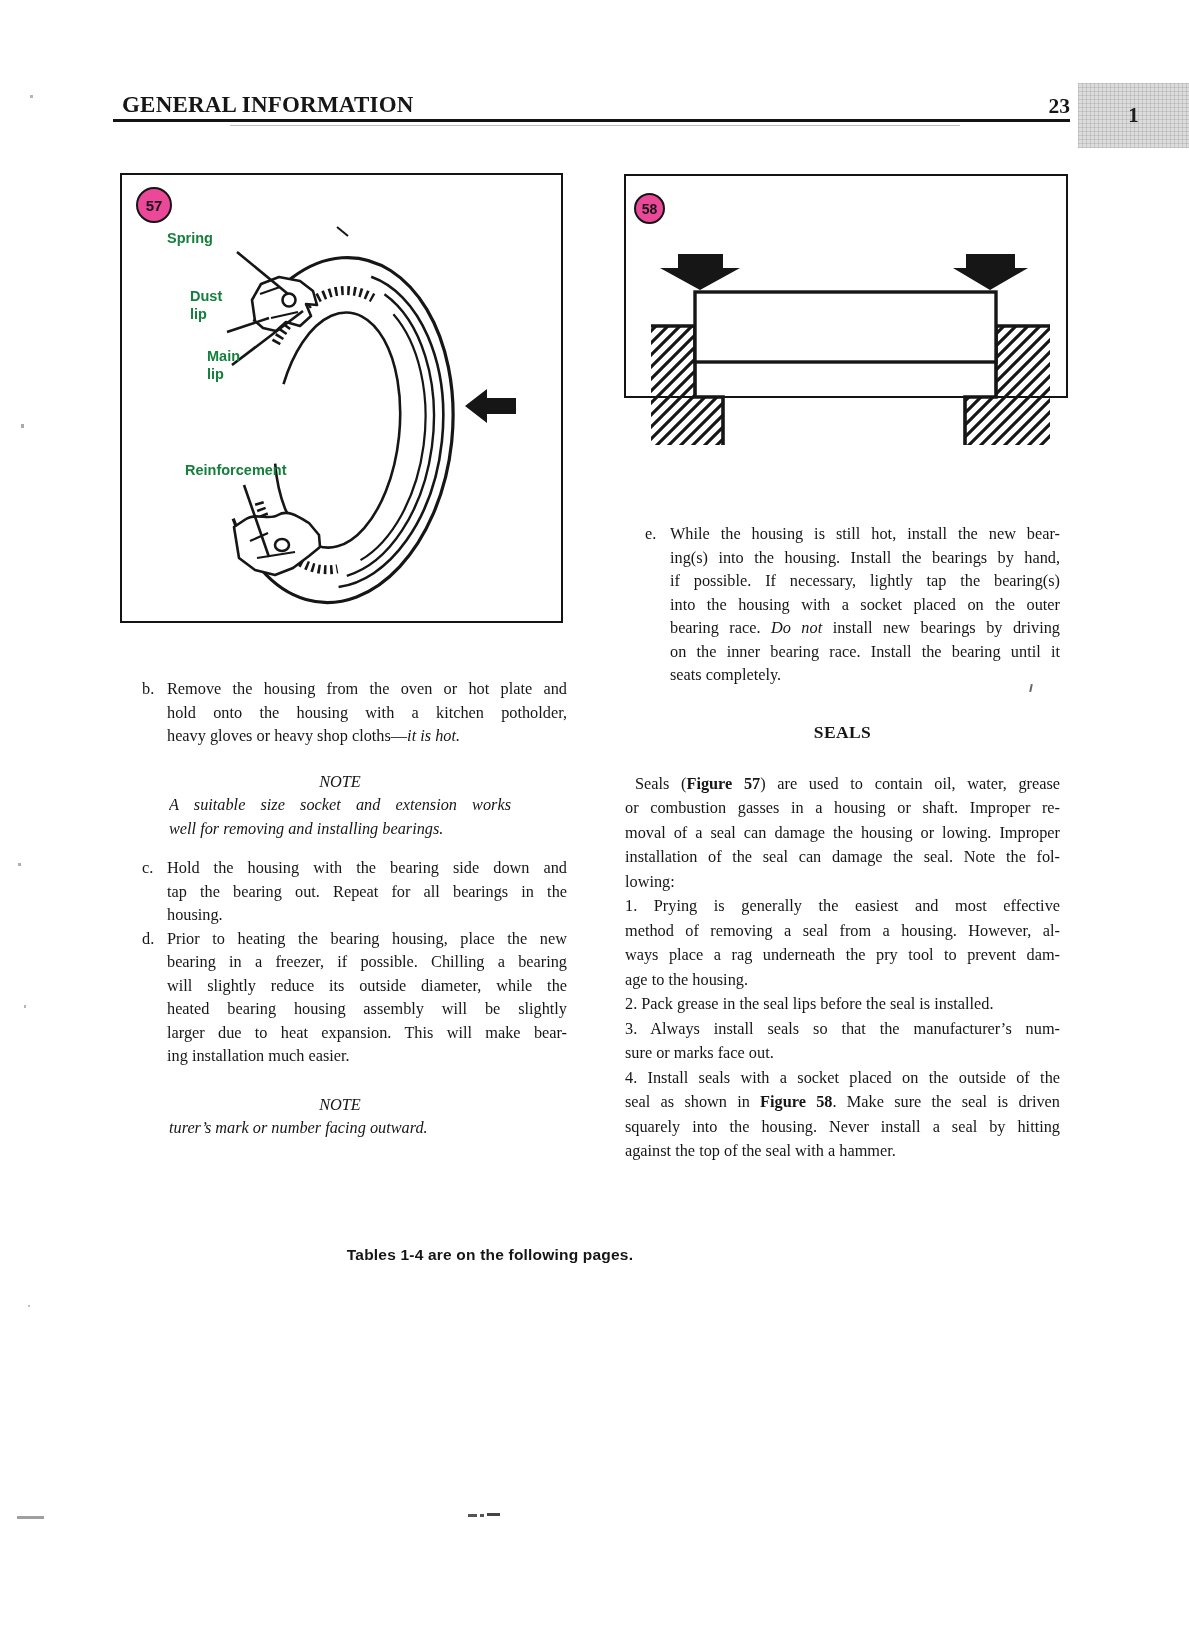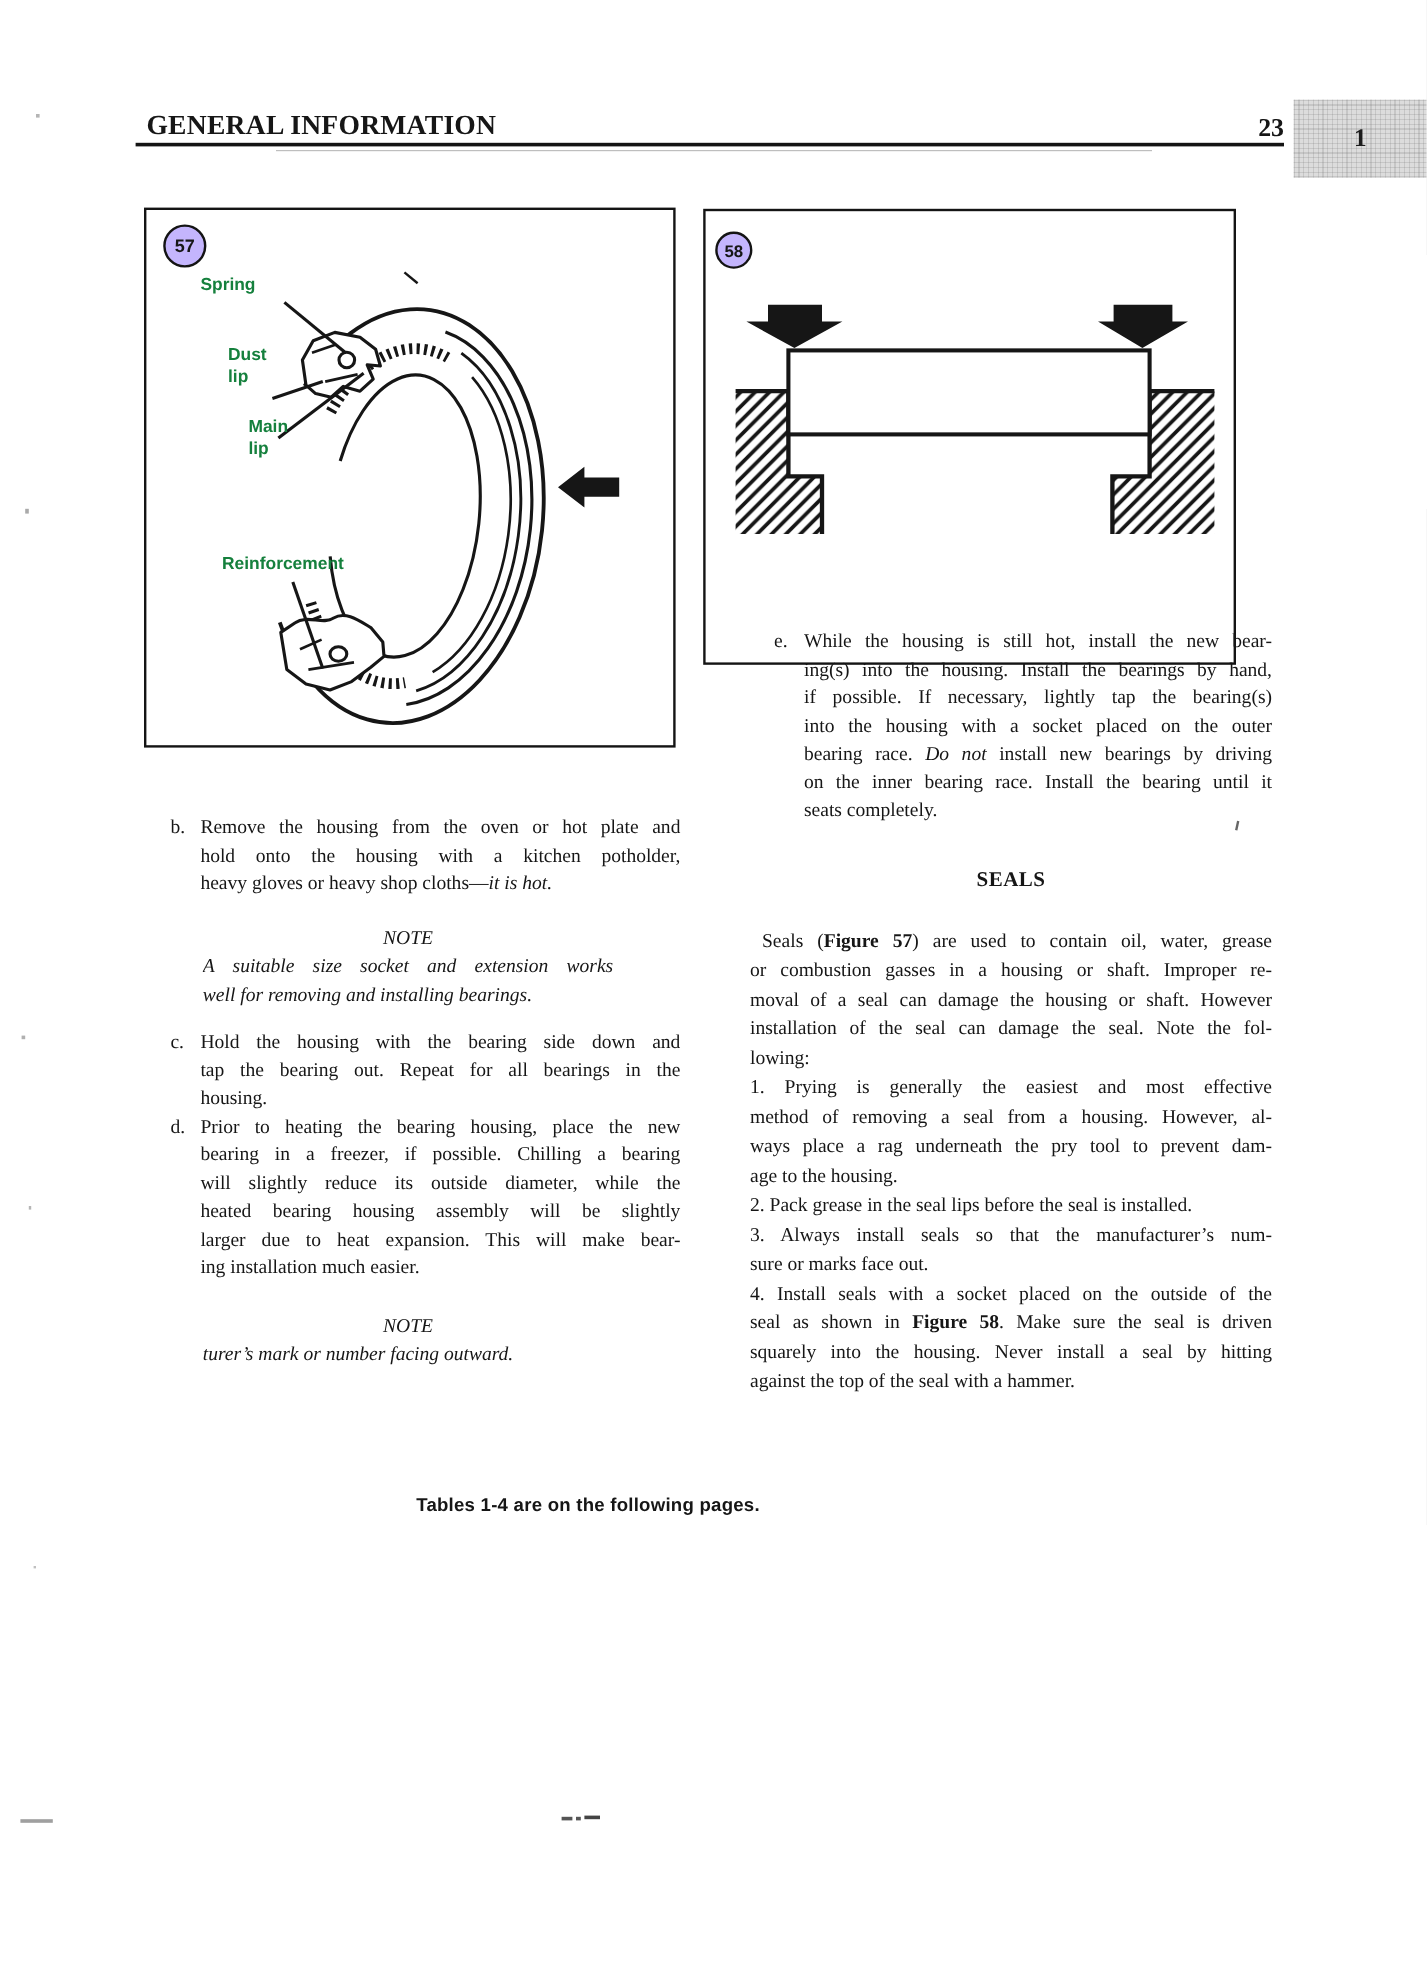--- a/index.html
+++ b/index.html
@@ -16,24 +16,24 @@
   .chapter-tab{position:absolute;left:1078px;top:83px;width:111px;height:65px;
                background-color:#dcdcdc;
                background-image:repeating-linear-gradient(0deg,rgba(110,110,110,.20) 0 1px,transparent 1px 4px),
                                 repeating-linear-gradient(90deg,rgba(110,110,110,.20) 0 1px,transparent 1px 4px);
                display:flex;align-items:center;justify-content:center;
                font-size:21px;font-weight:bold;color:#1d1d1d;}
 
   
   figure{margin:0;position:absolute;border:2.5px solid #141414;box-sizing:border-box;background:#fff;}
   #fig57{left:120px;top:173px;width:443px;height:450px;}
-  #fig58{left:586px;top:174px;width:444px;height:380px;}
+  #fig58{left:624px;top:174px;width:444px;height:224px;}
   .fig-badge{position:absolute;border:2.4px solid #141414;border-radius:50%;box-sizing:border-box;
              display:flex;align-items:center;justify-content:center;
-             font-family:"Liberation Sans",sans-serif;font-weight:bold;background:#c4b5fd;z-index:3;}
+             font-family:"Liberation Sans",sans-serif;font-weight:bold;background:#ec4899;z-index:3;}
   #fig57 .fig-badge{left:14px;top:12px;width:36px;height:36px;font-size:15px;}
   #fig58 .fig-badge{left:8px;top:17px;width:31px;height:31px;font-size:14px;}
   .fig-svg{position:absolute;left:0;top:0;}
   .fig-label{position:absolute;font-family:"Liberation Sans",sans-serif;font-weight:bold;
              font-size:14.5px;line-height:18px;color:#15803d;z-index:2;}
   .lbl-spring{left:45px;top:54px;}
   .lbl-dust{left:68px;top:112px;}
   .lbl-main{left:85px;top:172px;}
   .lbl-reinf{left:63px;top:286px;}
 
@@ -205,21 +205,21 @@
         <div class="line"><span>if possible. If necessary, lightly tap the bearing(s)</span></div>
         <div class="line"><span>into the housing with a socket placed on the outer</span></div>
         <div class="line"><span>bearing race. </span><span class="it">Do not</span><span> install new bearings by driving</span></div>
         <div class="line"><span>on the inner bearing race. Install the bearing until it</span></div>
         <div class="line last"><span>seats completely.</span></div>
       </div>
       <div class="block heading">SEALS</div>
       <div class="block para">
         <div class="line fi"><span>Seals (</span><span class="bd">Figure 57</span><span>) are used to contain oil, water, grease</span></div>
         <div class="line"><span>or combustion gasses in a housing or shaft. Improper re-</span></div>
-        <div class="line"><span>moval of a seal can damage the housing or shaft. However</span></div>
+        <div class="line"><span>moval of a seal can damage the housing or lowing. Improper</span></div>
         <div class="line"><span>installation of the seal can damage the seal. Note the fol-</span></div>
         <div class="line last"><span>lowing:</span></div>
       </div>
       <div class="block numbered">
         <div class="line"><span>1. Prying is generally the easiest and most effective</span></div>
         <div class="line"><span>method of removing a seal from a housing. However, al-</span></div>
         <div class="line"><span>ways place a rag underneath the pry tool to prevent dam-</span></div>
         <div class="line last"><span>age to the housing.</span></div>
       </div>
       <div class="block numbered">

